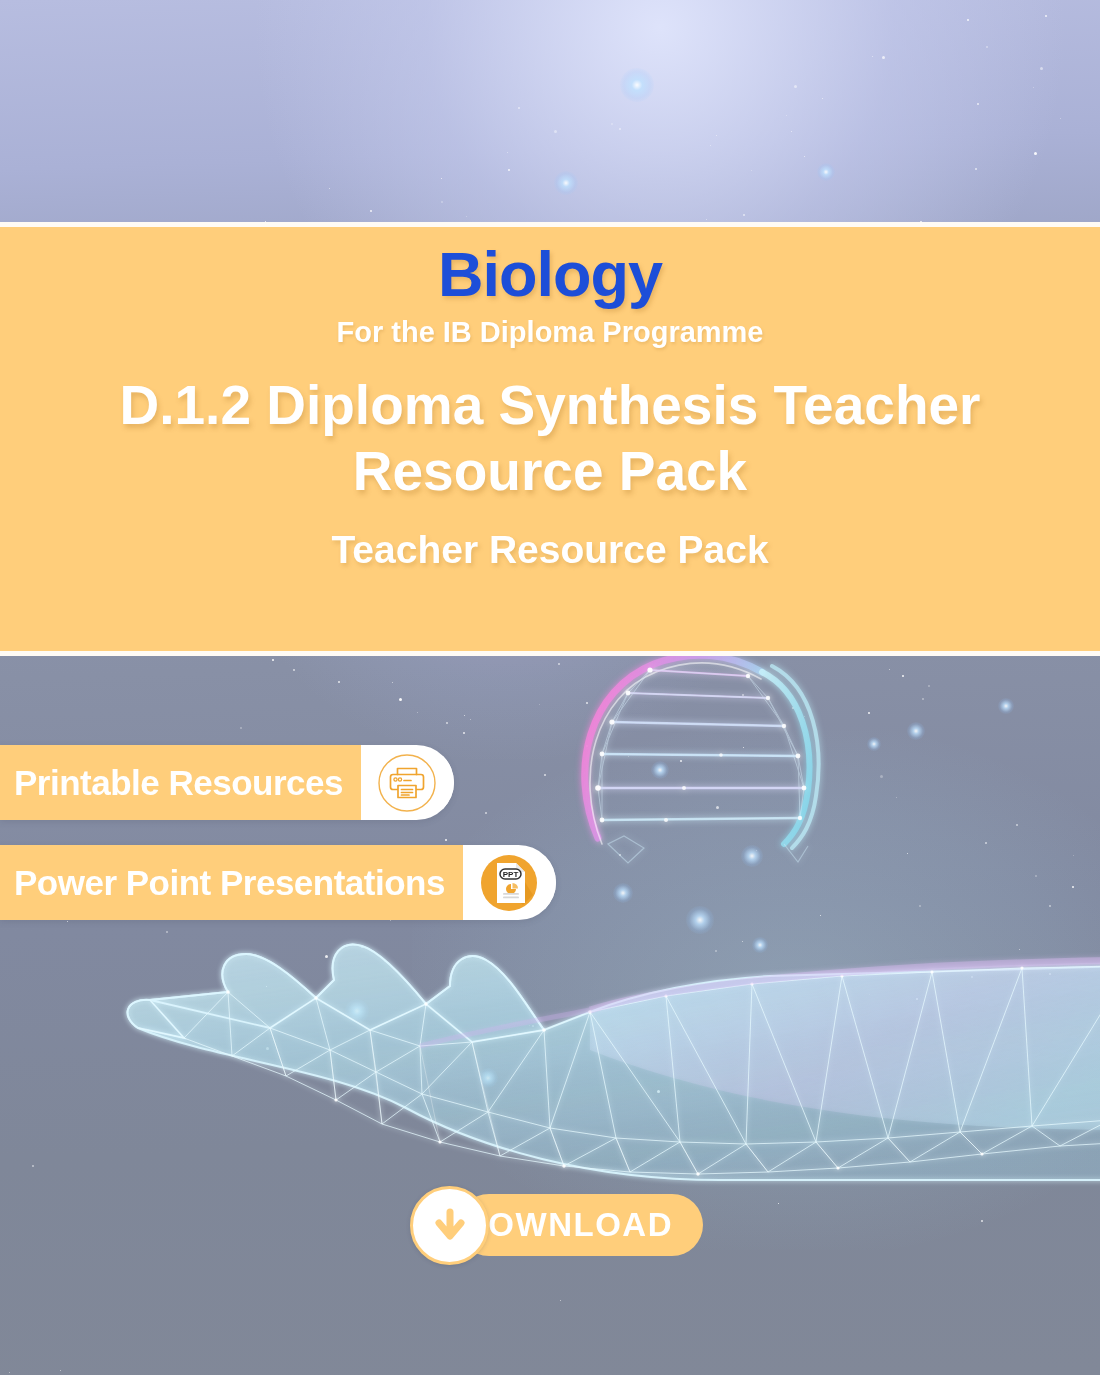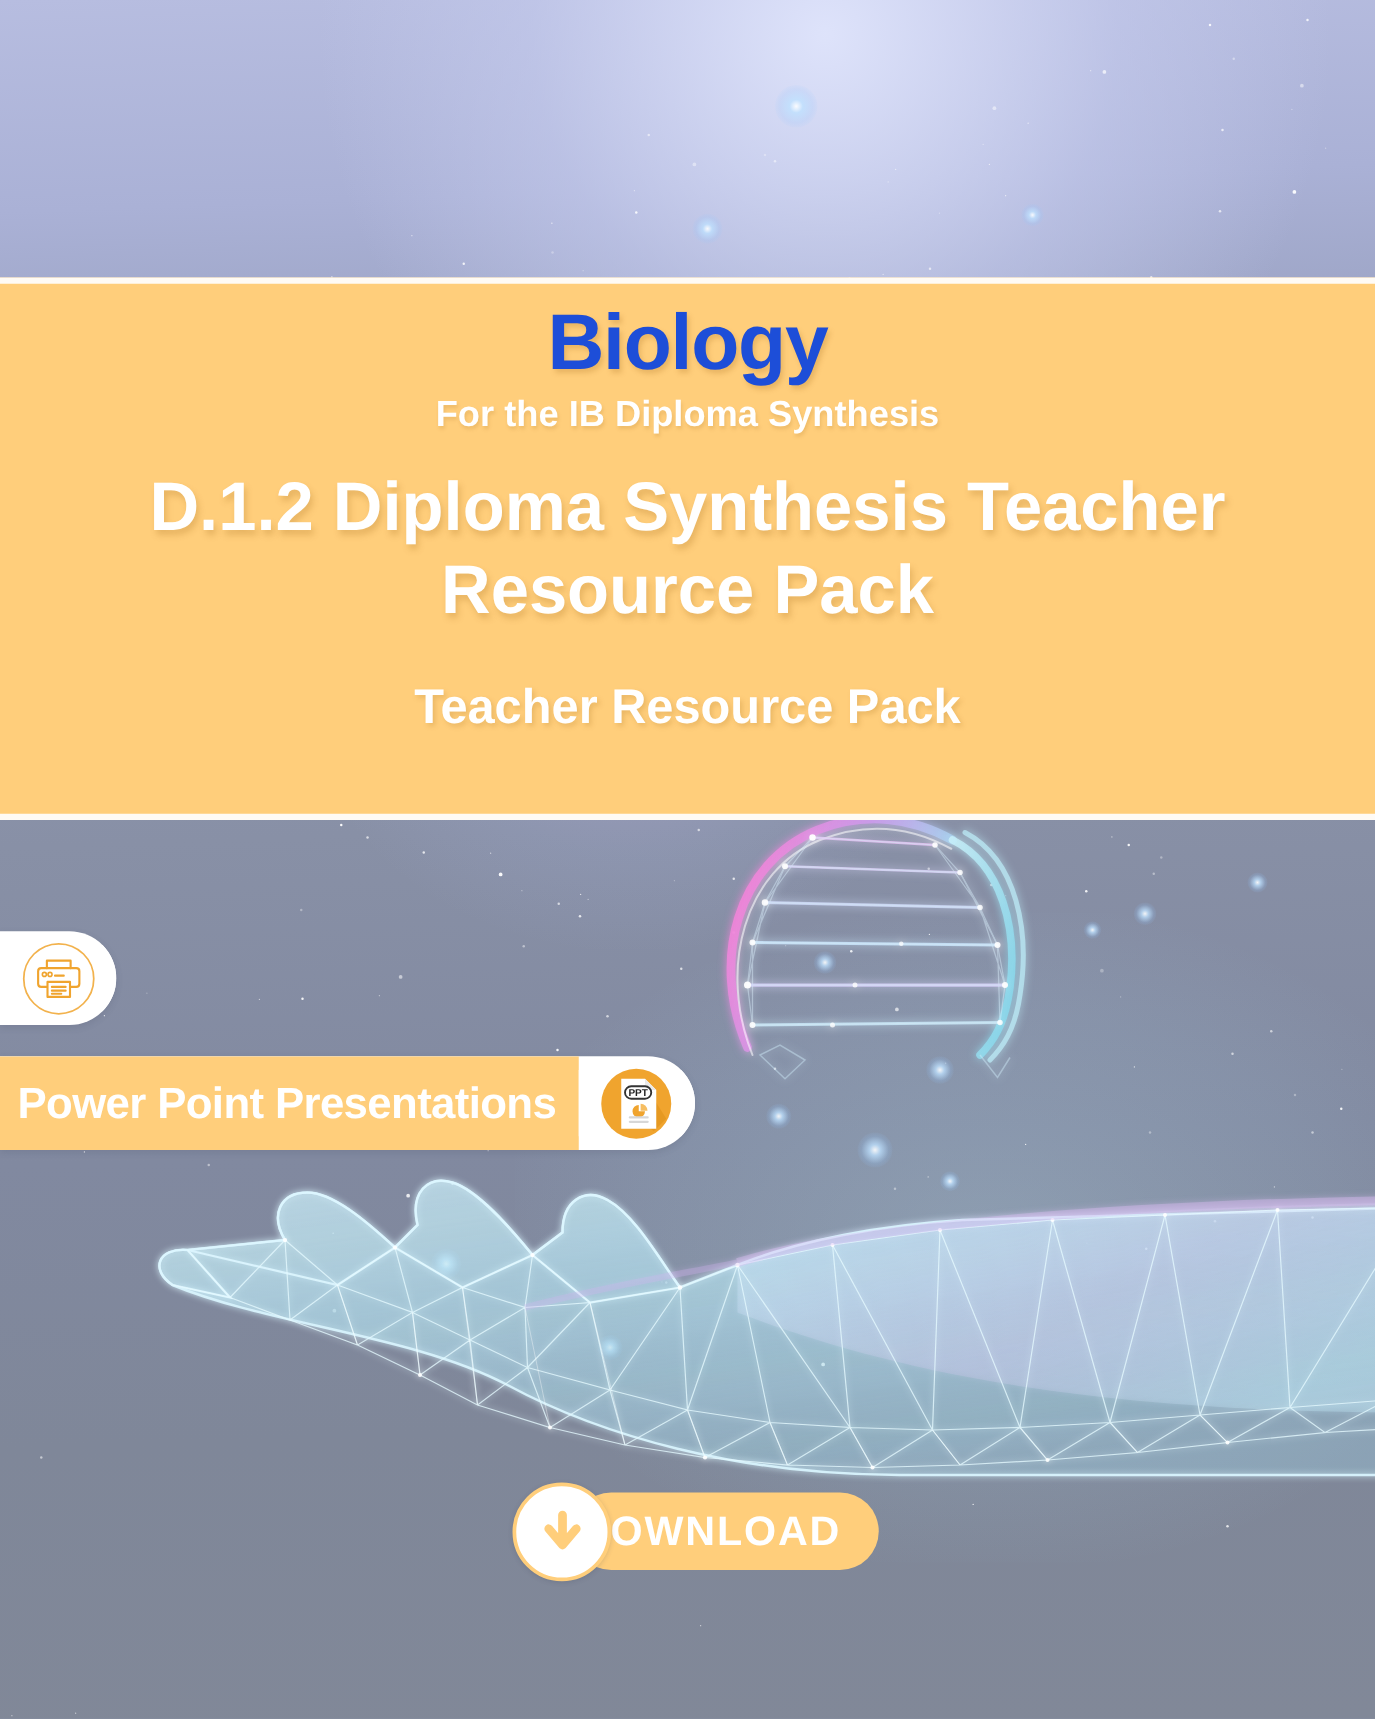--- a/index.html
+++ b/index.html
@@ -69,21 +69,21 @@
     text-shadow:1px 2px 3px rgba(175,120,40,0.22);
   }
   .t-main{
     font-size:55px; font-weight:bold; color:#ffffff;
     line-height:1.20; text-align:center;
     margin-top:22px; max-width:1060px;
     text-shadow:2px 4px 5px rgba(175,120,40,0.30);
   }
   .t-sub2{
     font-size:39px; font-weight:bold; color:#ffffff;
-    margin-top:40px;
+    margin-top:24px;
     text-shadow:2px 3px 4px rgba(175,120,40,0.26);
   }
 
   
   .badge{
     position:absolute; left:0;
     display:flex; align-items:center;
     height:75px;
     border-top-right-radius:38px; border-bottom-right-radius:38px;
     background:#ffffff;
@@ -443,26 +443,27 @@
           <circle cx="862" cy="274" r="1.6"></circle>
       </g>
 
       <path d="M470,130 C560,102 760,84 1010,80" stroke="#dcbcf5" stroke-width="7" fill="none" opacity="0.38"></path>
       <path d="M300,166 C360,150 420,140 470,130" stroke="#d2b4f0" stroke-width="5" fill="none" opacity="0.30"></path>
     </g>
   </svg>
 
   <div class="band">
     <div class="t-course">Biology</div>
-    <div class="t-sub1">For the IB Diploma Synthesis</div>
+    <div class="t-sub1">For the IB Diploma Programme</div>
     <div class="t-main">D.1.2 Diploma Synthesis Teacher Resource Pack</div>
     <div class="t-sub2">Teacher Resource Pack</div>
   </div>
 
   <div class="badge" id="badge-print">
+    <div class="lbl">Printable Resources</div>
     <div class="icwrap">
       <svg width="62" height="62" viewBox="0 0 62 62">
         <circle cx="31" cy="31" r="28" fill="none" stroke="#f0a42e" stroke-width="1.4" opacity="0.85"></circle>
         <g fill="none" stroke="#f0a42e" stroke-width="1.7" stroke-linejoin="round" stroke-linecap="round">
           <path d="M21.5,22.5 L21.5,16.5 L40.5,16.5 L40.5,22.5"></path>
           <path d="M17,22.5 L45,22.5 C46.4,22.5 47.5,23.6 47.5,25 L47.5,35 C47.5,36.4 46.4,37.5 45,37.5 L17,37.5 C15.6,37.5 14.5,36.4 14.5,35 L14.5,25 C14.5,23.6 15.6,22.5 17,22.5 Z"></path>
           <path d="M22,33.5 L40,33.5 L40,45.5 L22,45.5 Z" fill="#ffffff"></path>
           <path d="M25.5,37.5 L36.5,37.5 M25.5,40.5 L36.5,40.5 M25.5,43 L33,43"></path>
           <path d="M28,28.5 L35,28.5"></path>
         </g>

